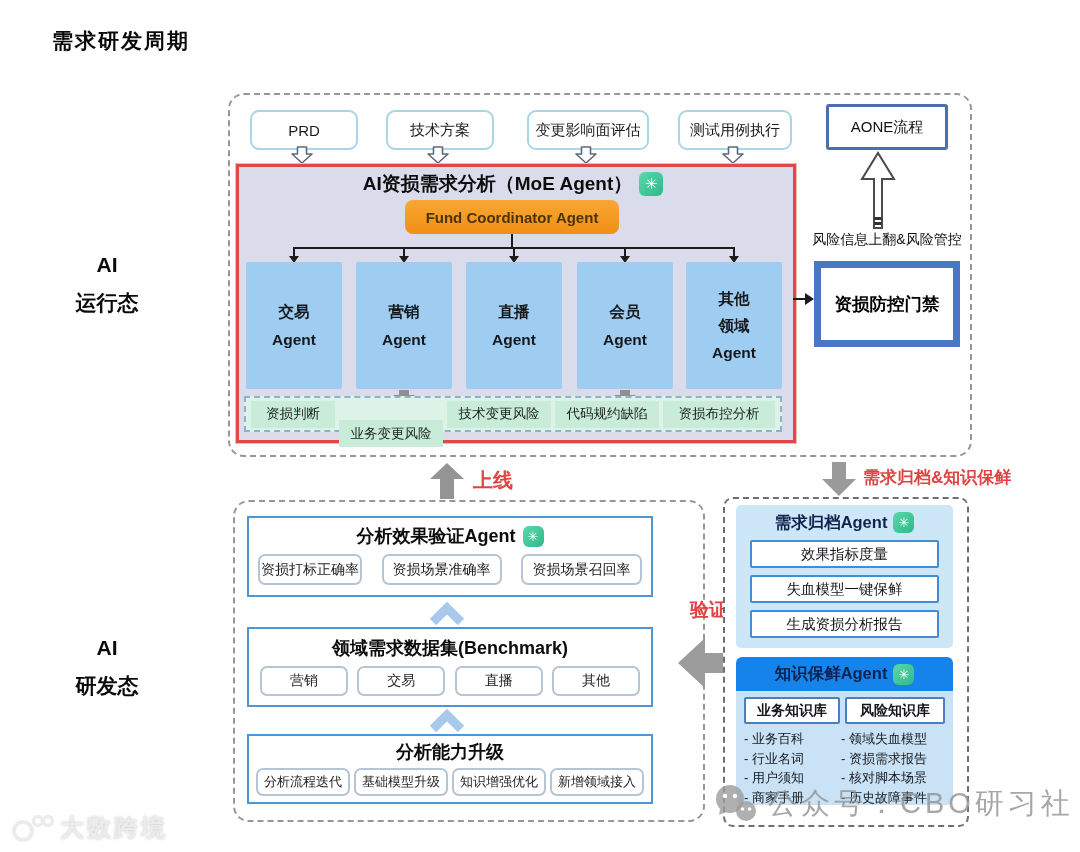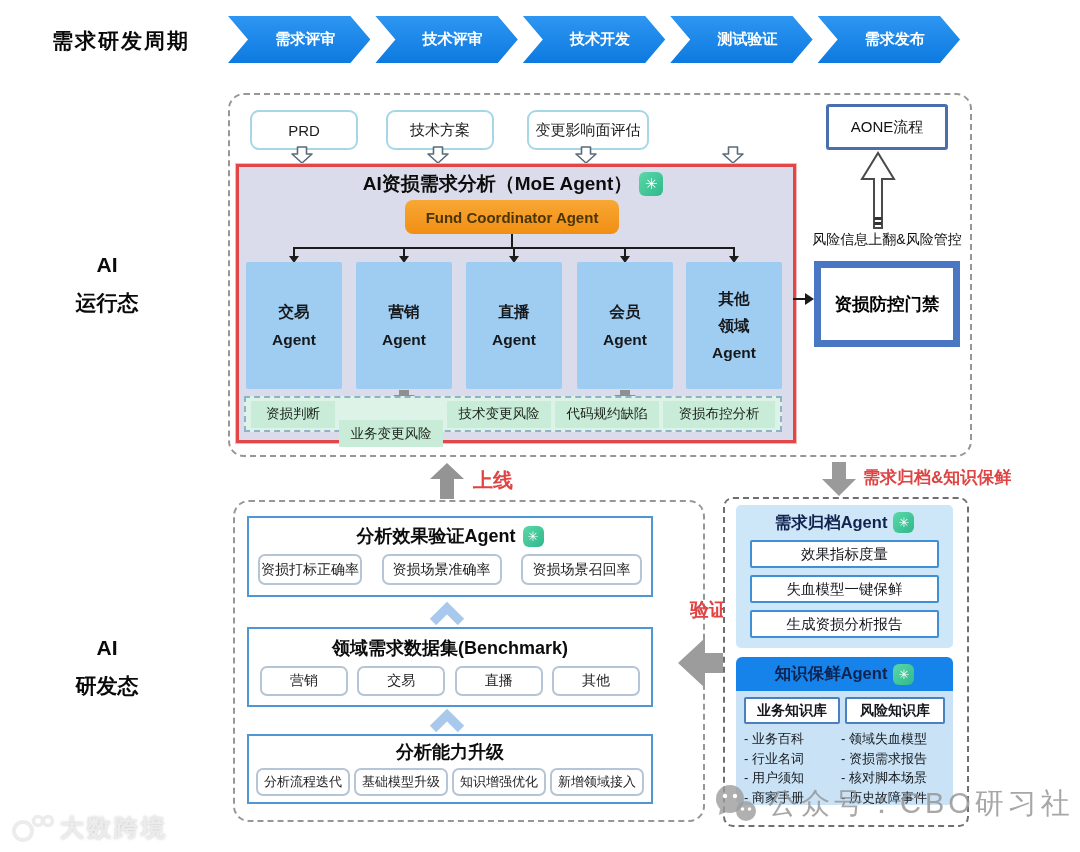--- a/index.html
+++ b/index.html
@@ -63,38 +63,32 @@
   .wm-left{display:flex;align-items:center;gap:6px;font-size:24px;font-weight:bold;color:#ececec;
            text-shadow:0 0 3px #c9c9c9;letter-spacing:3px;}
   .wm-right{display:flex;align-items:center;gap:8px;font-size:29px;color:rgba(148,148,148,0.82);letter-spacing:4px;}
 </style>
 </head>
 <body>
 
 <div class="canvas">
 
   <div class="abs lifecycle-label" style="left:52px;top:27px;">需求研发周期</div>
-  <div class="abs stage-bar" style="left:228px;top:16px;width:732px;height:47px;">
-    <div class="stage">需求评审</div>
-    <div class="stage">技术评审</div>
-    <div class="stage">技术开发</div>
-    <div class="stage">测试验证</div>
-    <div class="stage">需求发布</div>
-  </div>
 
   <div class="abs ai-label" style="left:52px;top:246px;width:110px;">AI
 运行态</div>
   <div class="abs ai-label" style="left:52px;top:629px;width:110px;">AI
 研发态</div>
 
   <div class="abs dashed-box" style="left:228px;top:93px;width:740px;height:360px;"></div>
 
   <div class="abs fc inbox" style="left:386px;top:110px;width:104px;">技术方案</div>
   <div class="abs fc inbox" style="left:250px;top:110px;width:104px;">PRD</div>
   <div class="abs fc inbox" style="left:527px;top:110px;width:118px;">变更影响面评估</div>
+  <div class="abs fc inbox" style="left:678px;top:110px;width:110px;">测试用例执行</div>
 
   <svg class="abs" style="left:291px;top:146px;" width="22" height="18">
       <polygon points="6.5,1 15.5,1 15.5,8 21,8 11,17 1,8 6.5,8" fill="#fff" stroke="#5a6b7a" stroke-width="1.6" stroke-linejoin="round"></polygon>
     </svg>
   <svg class="abs" style="left:427px;top:146px;" width="22" height="18">
       <polygon points="6.5,1 15.5,1 15.5,8 21,8 11,17 1,8 6.5,8" fill="#fff" stroke="#5a6b7a" stroke-width="1.6" stroke-linejoin="round"></polygon>
     </svg>
   <svg class="abs" style="left:575px;top:146px;" width="22" height="18">
       <polygon points="6.5,1 15.5,1 15.5,8 21,8 11,17 1,8 6.5,8" fill="#fff" stroke="#5a6b7a" stroke-width="1.6" stroke-linejoin="round"></polygon>
     </svg>

